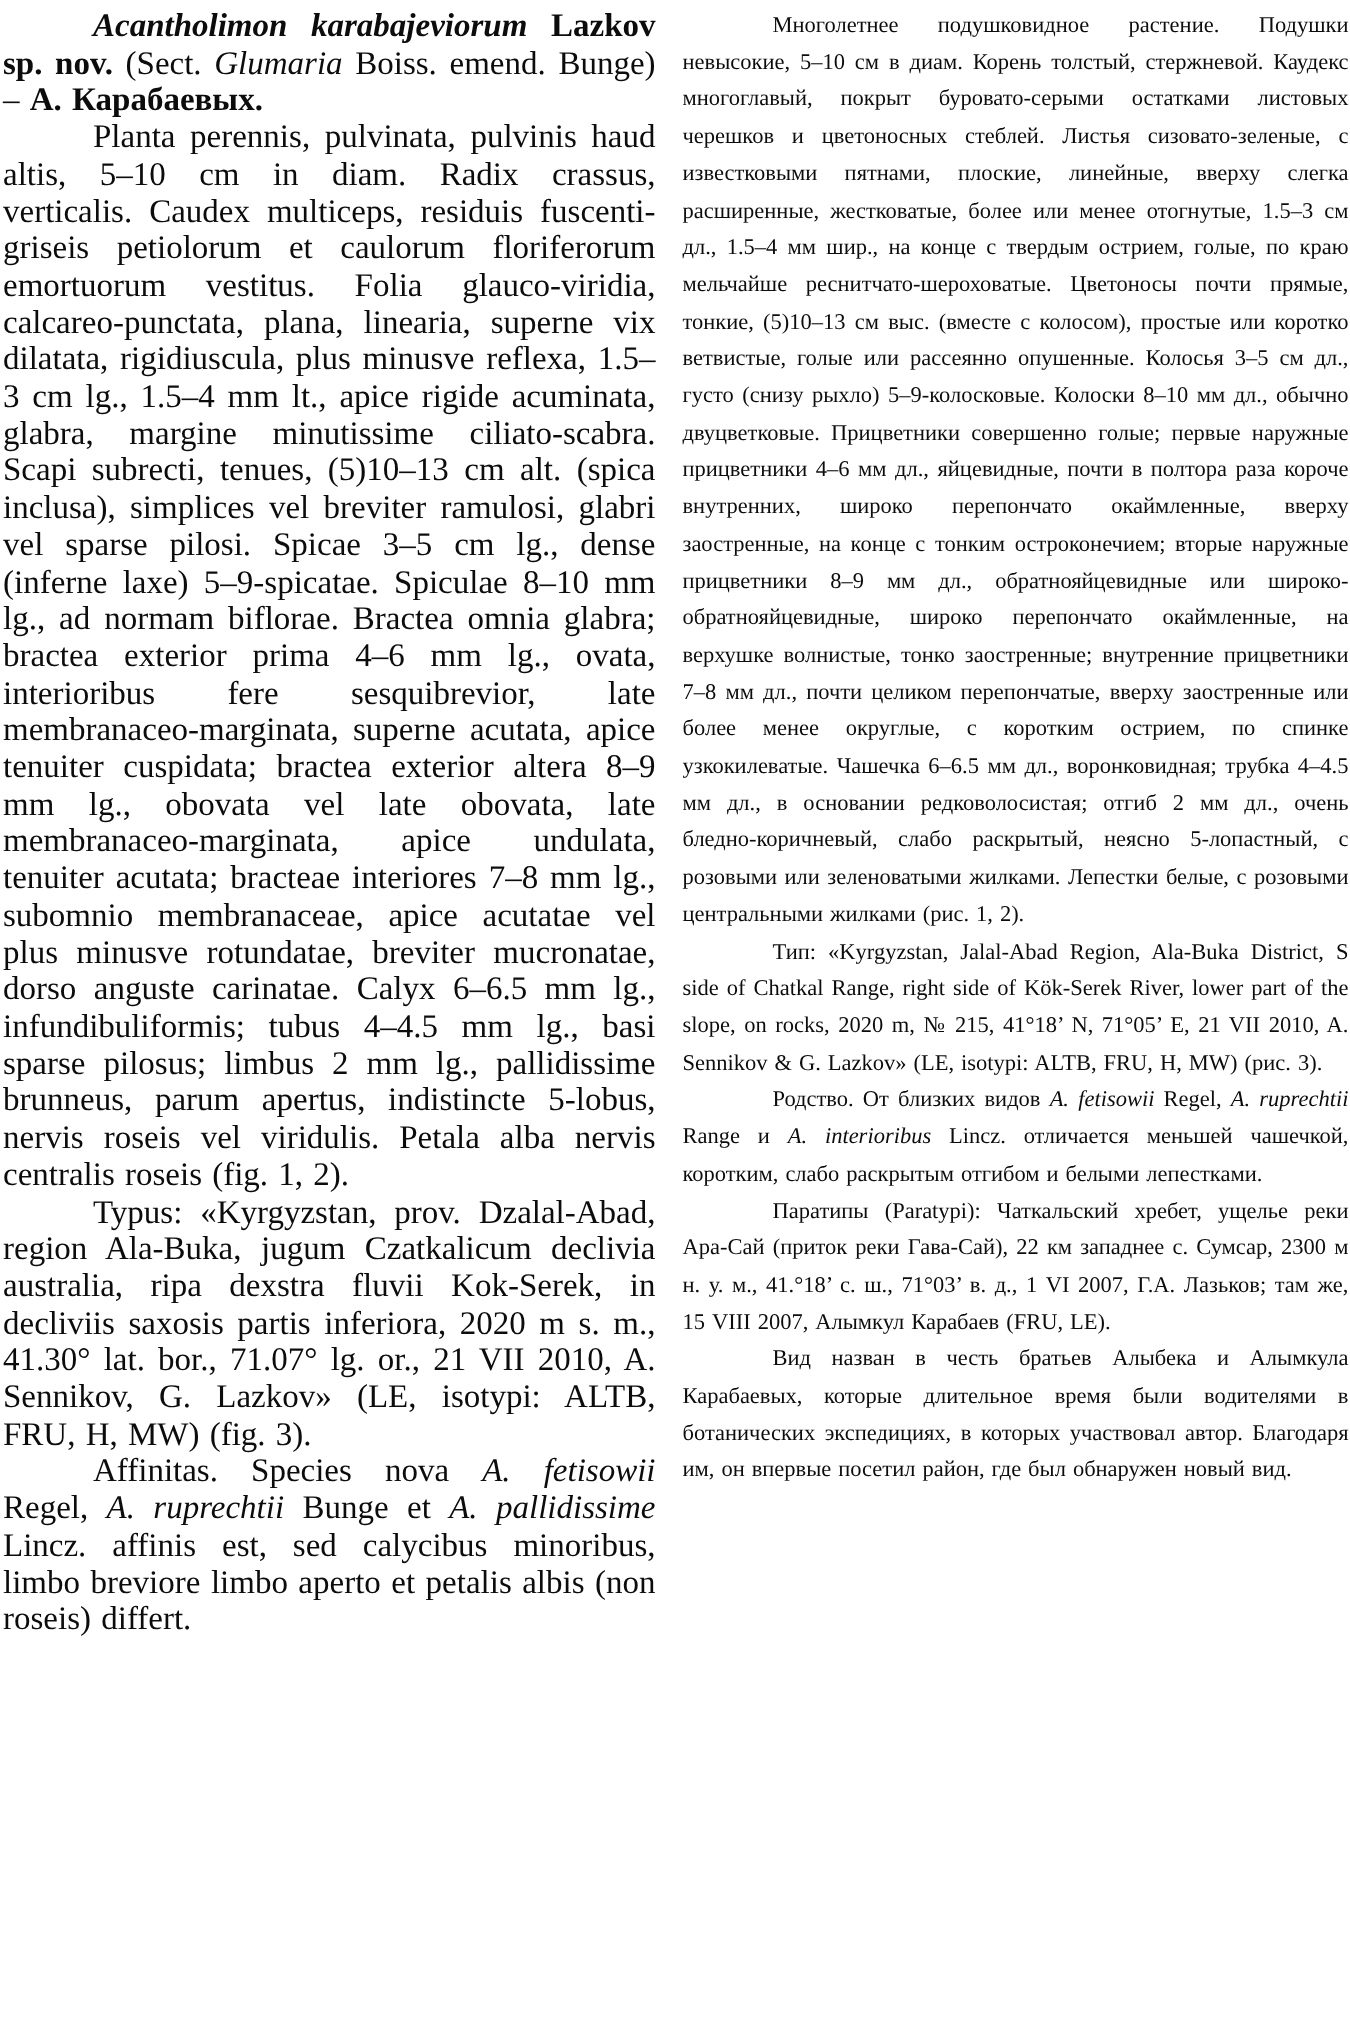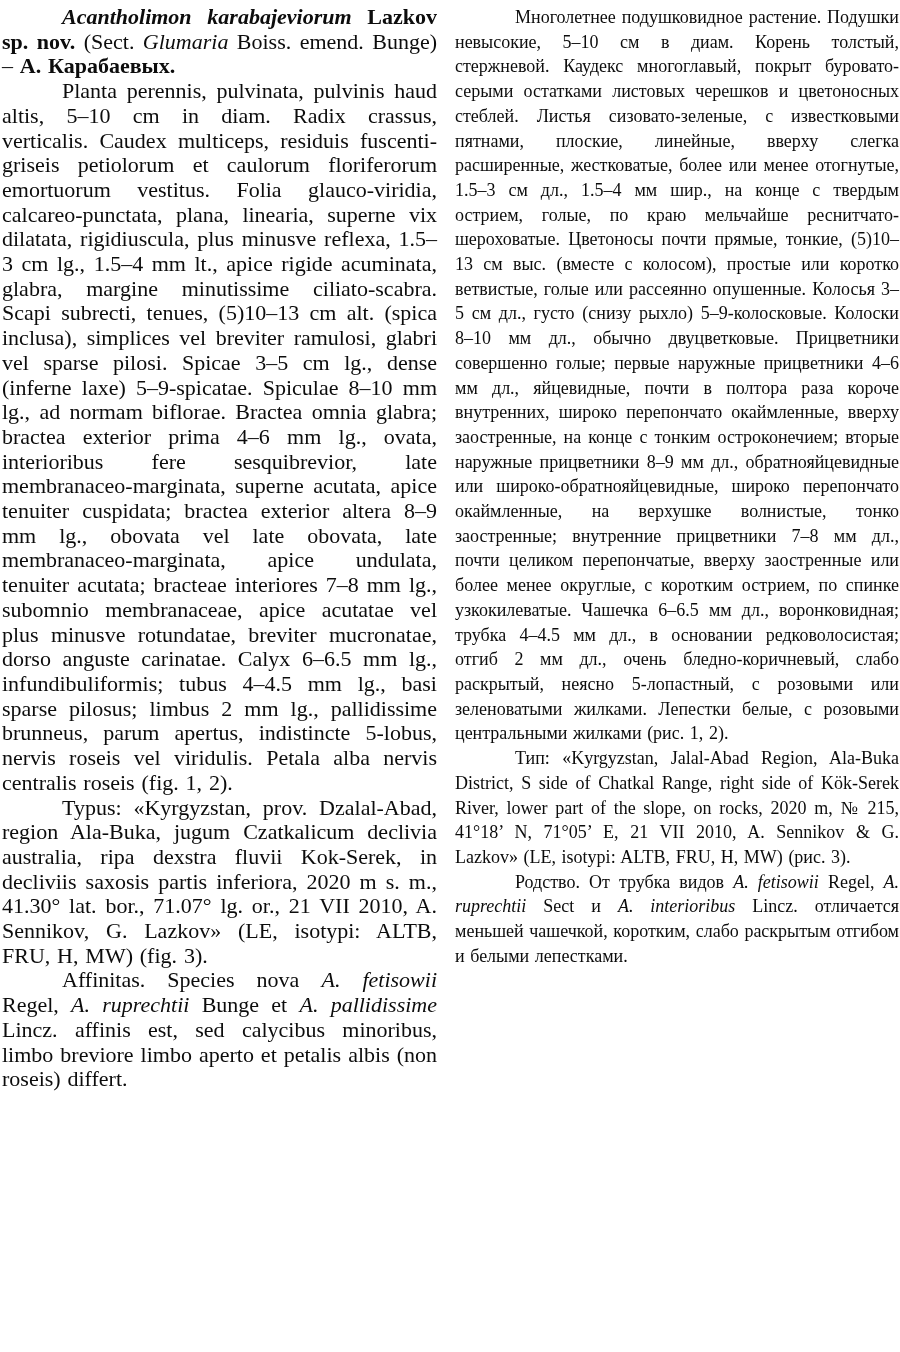--- a/index.html
+++ b/index.html
@@ -27,21 +27,21 @@
   .column {
     box-sizing: border-box;
   }
   .col-left {
     width: 435px;
     font-size: 22px;
     line-height: 24.7px;
   }
   .col-right {
     width: 444px;
-    font-size: 18px;
+    font-size: 15px;
     line-height: 24.7px;
   }
   .column p {
     margin: 0;
     padding: 0;
     text-indent: 60px;
     text-align: justify;
     word-spacing: 0.06em;
   }
   .run-n { font-style: normal; font-weight: normal; }
@@ -55,15 +55,17 @@
 <div class="page">
   <div class="column col-left">
       <p><span class="run-bi">Acantholimon karabajeviorum </span><span class="run-b">Lazkov sp. nov.</span><span class="run-n"> (Sect. </span><span class="run-i">Glumaria</span><span class="run-n"> Boiss. emend. Bunge) – </span><span class="run-b">А. Карабаевых.</span></p>
       <p><span class="run-n">Planta perennis, pulvinata, pulvinis haud altis, 5–10 cm in diam. Radix crassus, verticalis. Caudex multiceps, residuis fuscenti-griseis petiolorum et caulorum floriferorum emortuorum vestitus. Folia glauco-viridia, calcareo-punctata, plana, linearia, superne vix dilatata, rigidiuscula, plus minusve reflexa, 1.5–3 cm lg., 1.5–4 mm lt., apice rigide acuminata, glabra, margine minutissime ciliato-scabra. Scapi subrecti, tenues, (5)10–13 cm alt. (spica inclusa), simplices vel breviter ramulosi, glabri vel sparse pilosi. Spicae 3–5 cm lg., dense (inferne laxe) 5–9-spicatae. Spiculae 8–10 mm lg., ad normam biflorae. Bractea omnia glabra; bractea exterior prima 4–6 mm lg., ovata, interioribus fere sesquibrevior, late membranaceo-marginata, superne acutata, apice tenuiter cuspidata; bractea exterior altera 8–9 mm lg., obovata vel late obovata, late membranaceo-marginata, apice undulata, tenuiter acutata; bracteae interiores 7–8 mm lg., subomnio membranaceae, apice acutatae vel plus minusve rotundatae, breviter mucronatae, dorso anguste carinatae. Calyx 6–6.5 mm lg., infundibuliformis; tubus 4–4.5 mm lg., basi sparse pilosus; limbus 2 mm lg., pallidissime brunneus, parum apertus, indistincte 5-lobus, nervis roseis vel viridulis. Petala alba nervis centralis roseis (fig. 1, 2).</span></p>
       <p><span class="run-n">Typus: «Kyrgyzstan, prov. Dzalal-Abad, region Ala-Buka, jugum Czatkalicum declivia australia, ripa dexstra fluvii Kok-Serek, in decliviis saxosis partis inferiora, 2020 m s. m., 41.30° lat. bor., 71.07° lg. or., 21 VII 2010, A. Sennikov, G. Lazkov» (LE, isotypi: ALTB, FRU, H, MW) (fig. 3).</span></p>
       <p><span class="run-n">Affinitas. Species nova </span><span class="run-i">A. fetisowii</span><span class="run-n"> Regel, </span><span class="run-i">A. ruprechtii</span><span class="run-n"> Bunge et </span><span class="run-i">A. pallidissime</span><span class="run-n"> Lincz. affinis est, sed calycibus minoribus, limbo breviore limbo aperto et petalis albis (non roseis) differt.</span></p>
     </div>
   <div class="column col-right">
       <p><span class="run-n">Многолетнее подушковидное растение. Подушки невысокие, 5–10 см в диам. Корень толстый, стержневой. Каудекс многоглавый, покрыт буровато-серыми остатками листовых черешков и цветоносных стеблей. Листья сизовато-зеленые, с известковыми пятнами, плоские, линейные, вверху слегка расширенные, жестковатые, более или менее отогнутые, 1.5–3 см дл., 1.5–4 мм шир., на конце с твердым острием, голые, по краю мельчайше реснитчато-шероховатые. Цветоносы почти прямые, тонкие, (5)10–13 см выс. (вместе с колосом), простые или коротко ветвистые, голые или рассеянно опушенные. Колосья 3–5 см дл., густо (снизу рыхло) 5–9-колосковые. Колоски 8–10 мм дл., обычно двуцветковые. Прицветники совершенно голые; первые наружные прицветники 4–6 мм дл., яйцевидные, почти в полтора раза короче внутренних, широко перепончато окаймленные, вверху заостренные, на конце с тонким остроконечием; вторые наружные прицветники 8–9 мм дл., обратнояйцевидные или широко-обратнояйцевидные, широко перепончато окаймленные, на верхушке волнистые, тонко заостренные; внутренние прицветники 7–8 мм дл., почти целиком перепончатые, вверху заостренные или более менее округлые, с коротким острием, по спинке узкокилеватые. Чашечка 6–6.5 мм дл., воронковидная; трубка 4–4.5 мм дл., в основании редковолосистая; отгиб 2 мм дл., очень бледно-коричневый, слабо раскрытый, неясно 5-лопастный, с розовыми или зеленоватыми жилками. Лепестки белые, с розовыми центральными жилками (рис. 1, 2).</span></p>
       <p><span class="run-n">Тип: «Kyrgyzstan, Jalal-Abad Region, Ala-Buka District, S side of Chatkal Range, right side of Kök-Serek River, lower part of the slope, on rocks, 2020 m, № 215, 41°18’ N, 71°05’ E, 21 VII 2010, A. Sennikov &amp; G. Lazkov» (LE, isotypi: ALTB, FRU, H, MW) (рис. 3).</span></p>
-      <p><span class="run-n">Родство. От трубка видов </span><span class="run-i">A. fetisowii</span><span class="run-n"> Regel, </span><span class="run-i">A. ruprechtii</span><span class="run-n"> Sect и </span><span class="run-i">A. interioribus</span><span class="run-n"> Lincz. отличается меньшей чашечкой, коротким, слабо раскрытым отгибом и белыми лепестками.</span></p>
+      <p><span class="run-n">Родство. От близких видов </span><span class="run-i">A. fetisowii</span><span class="run-n"> Regel, </span><span class="run-i">A. ruprechtii</span><span class="run-n"> Range и </span><span class="run-i">A. interioribus</span><span class="run-n"> Lincz. отличается меньшей чашечкой, коротким, слабо раскрытым отгибом и белыми лепестками.</span></p>
+      <p><span class="run-n">Паратипы (Paratypi): Чаткальский хребет, ущелье реки Ара-Сай (приток реки Гава-Сай), 22 км западнее с. Сумсар, 2300 м н. у. м., 41.°18’ с. ш., 71°03’ в. д., 1 VI 2007, Г.А. Лазьков; там же, 15 VIII 2007, Алымкул Карабаев (FRU, LE).</span></p>
+      <p><span class="run-n">Вид назван в честь братьев Алыбека и Алымкула Карабаевых, которые длительное время были водителями в ботанических экспедициях, в которых участвовал автор. Благодаря им, он впервые посетил район, где был обнаружен новый вид.</span></p>
     </div>
 </div>
 
 </body></html>

